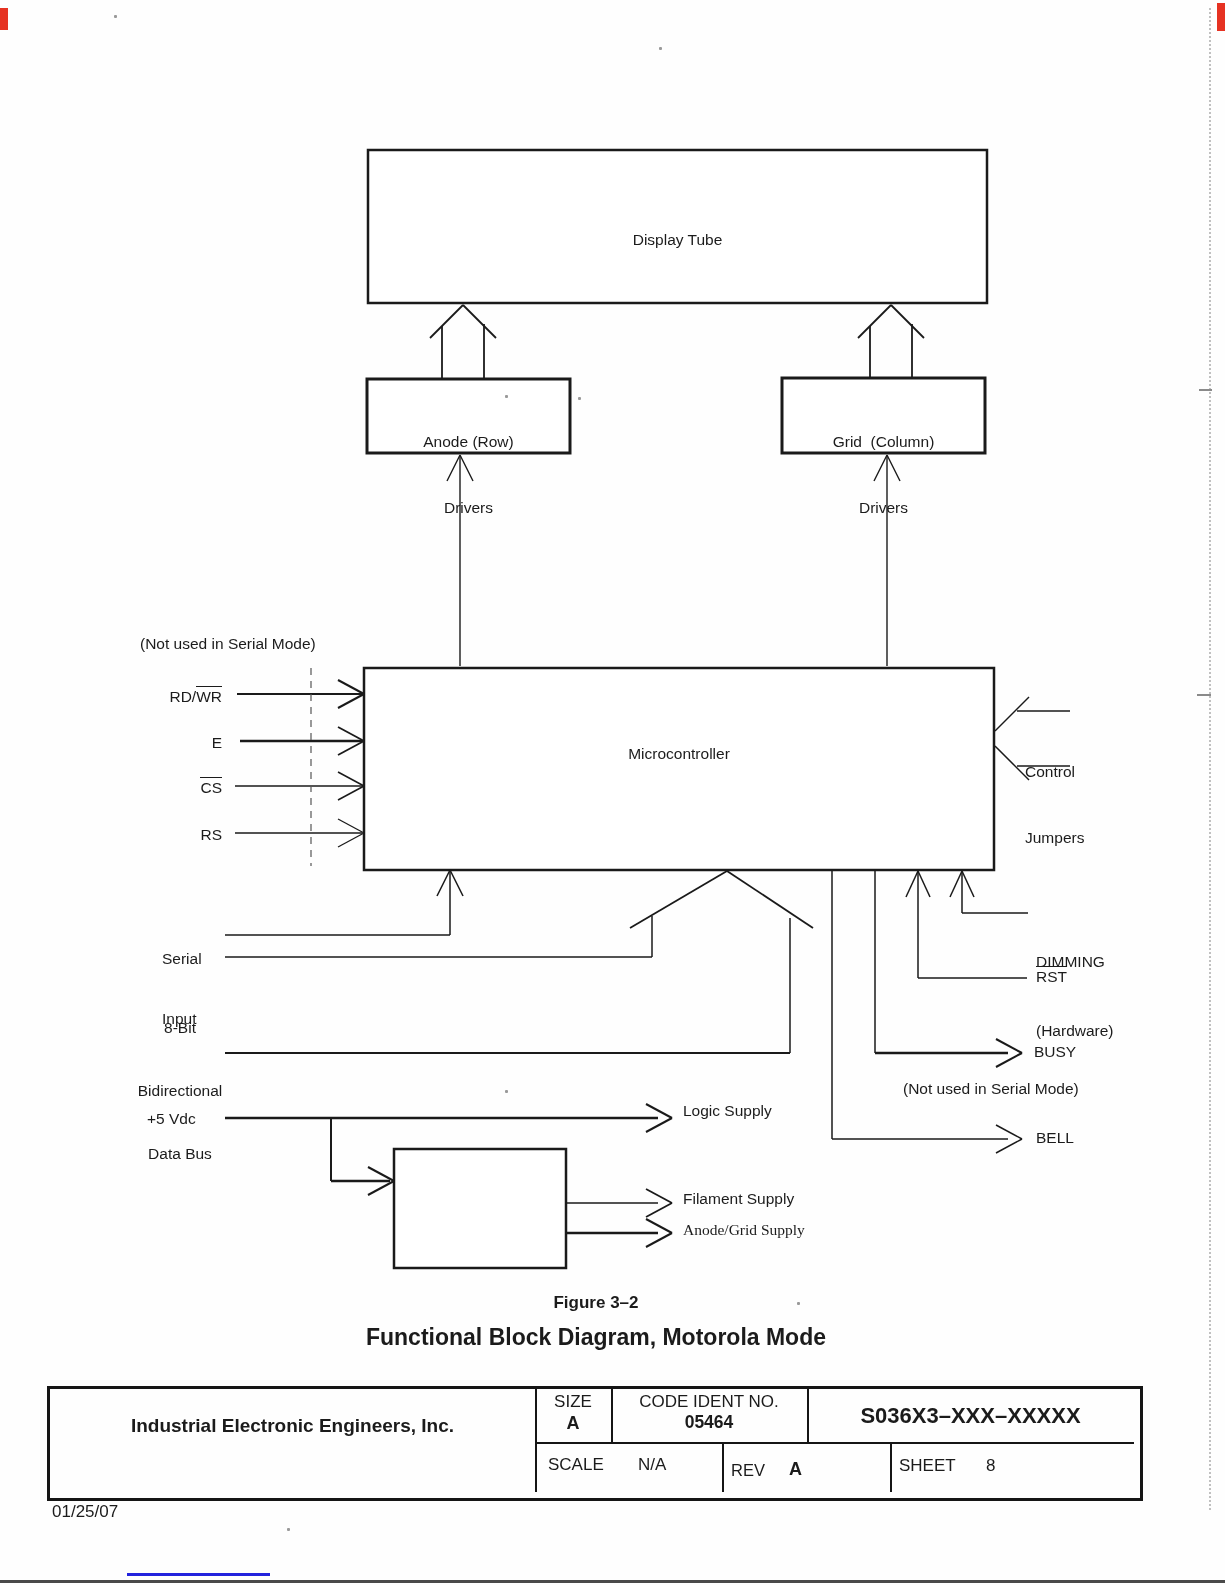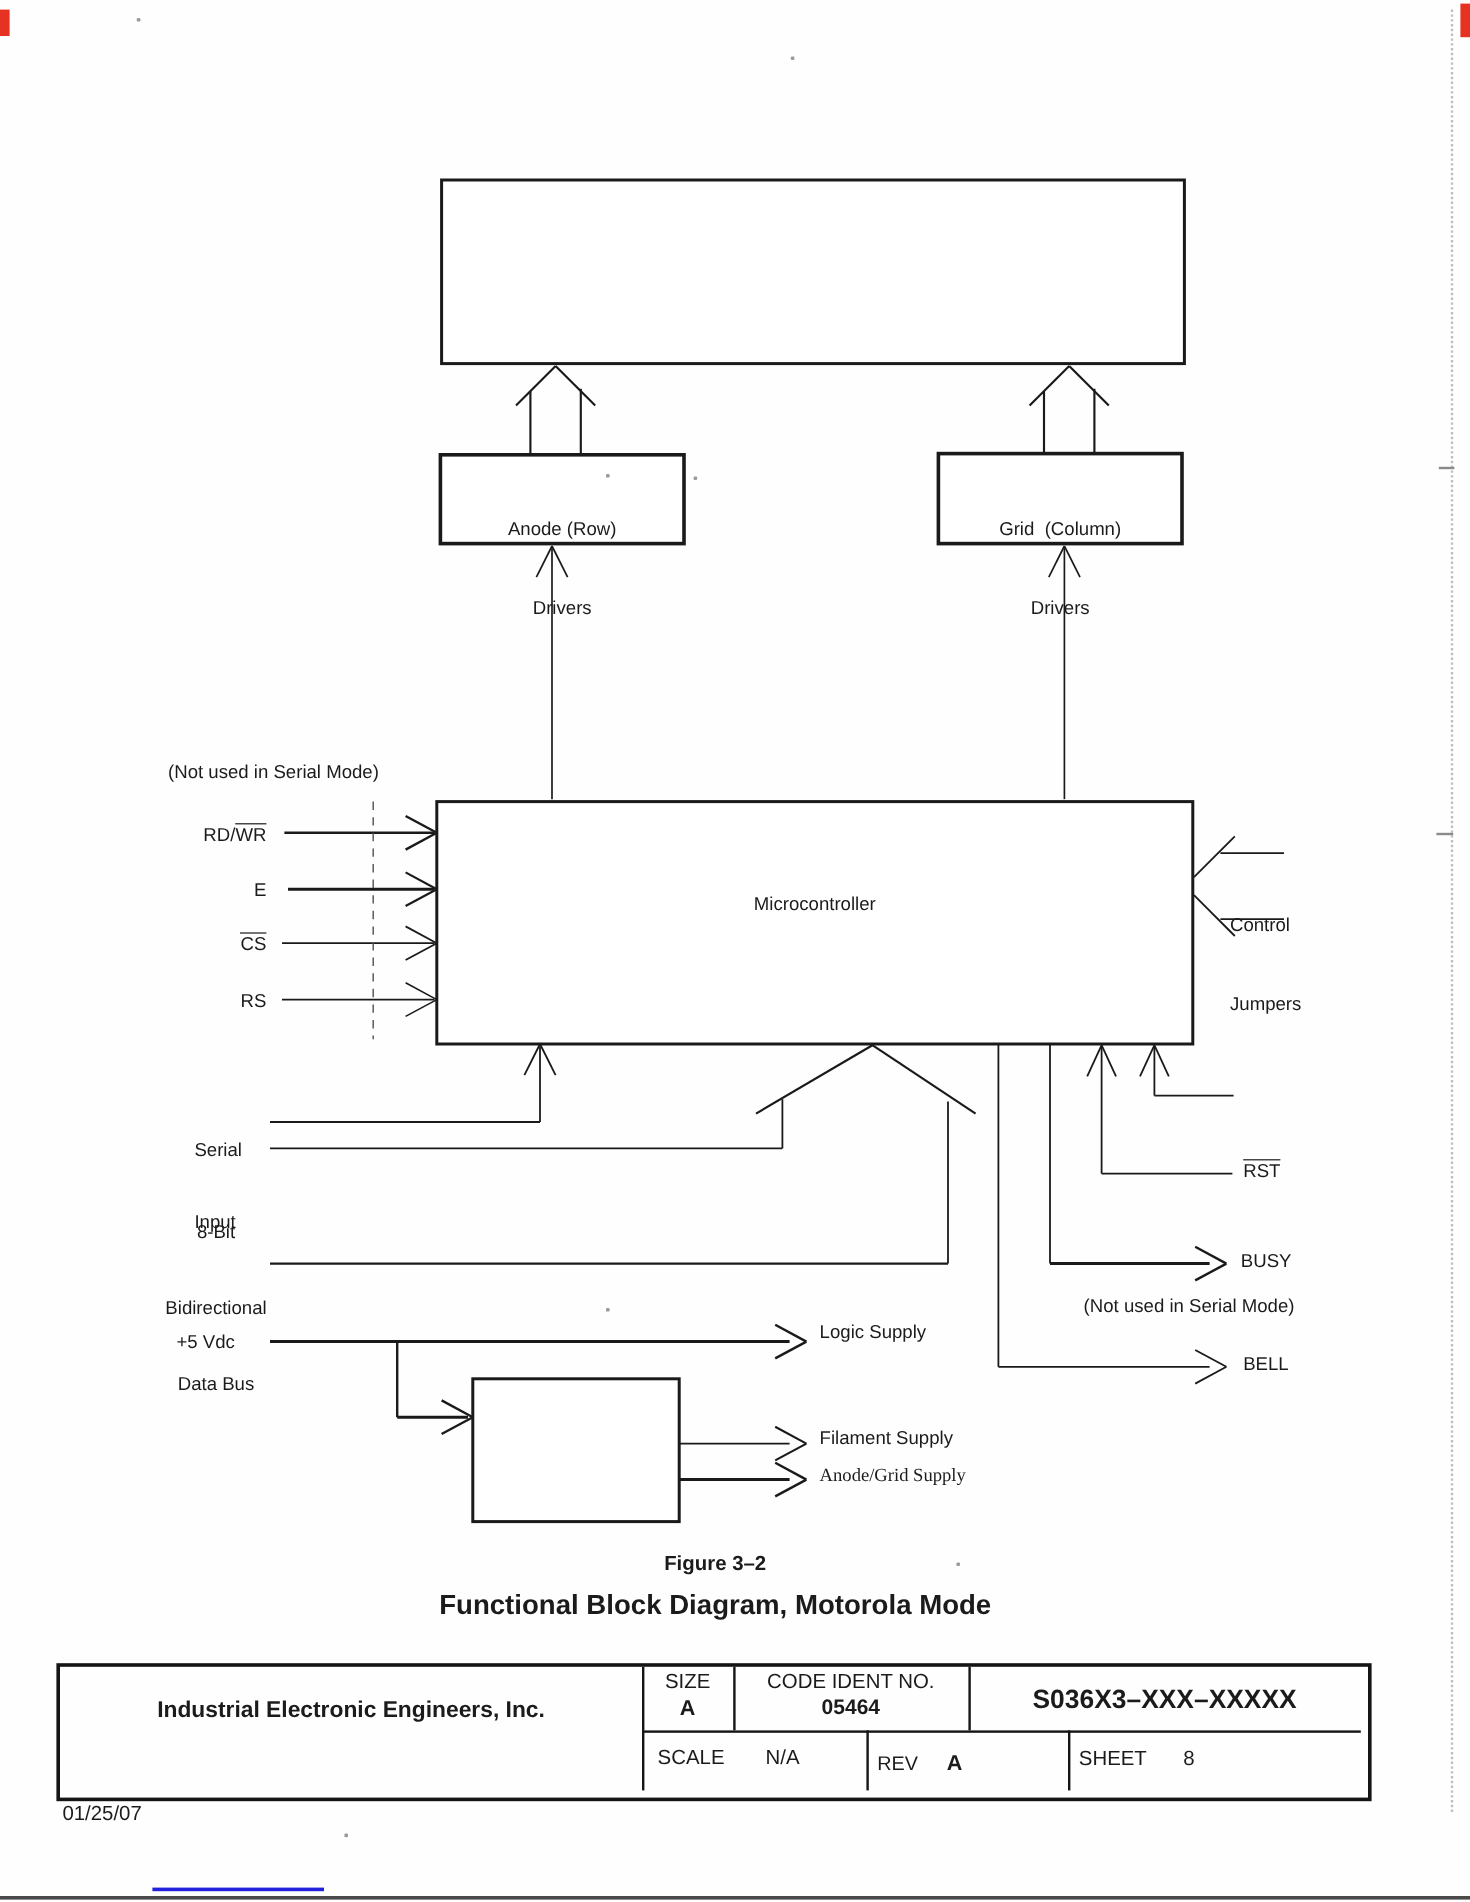--- a/index.html
+++ b/index.html
@@ -152,20 +152,21 @@
           <line x1="672" y1="1203" x2="646" y2="1217" stroke-width="1.8"></line>
       </g>
       <g stroke-width="2.5">
         <line x1="566" y1="1233" x2="658" y2="1233"></line>
         <line x1="672" y1="1233" x2="646" y2="1219" stroke-width="2"></line>
           <line x1="672" y1="1233" x2="646" y2="1247" stroke-width="2"></line>
       </g>
     </g>
   </svg>
 
+  <div class="lbl ctr" style="left:368px;top:230px;width:619px;">Display Tube</div>
 
   <div class="lbl ctr" style="left:367px;top:387px;width:203px;line-height:22px;">
     <div>Anode (Row)</div>
     <div>Drivers</div>
   </div>
 
   <div class="lbl ctr" style="left:782px;top:387px;width:203px;line-height:22px;">
     <div>Grid  (Column)</div>
     <div>Drivers</div>
   </div>
@@ -189,20 +190,24 @@
     <div>8-Bit</div>
     <div>Bidirectional</div>
     <div>Data Bus</div>
   </div>
 
   <div class="lbl" style="left:1025px;top:717px;line-height:22px;">
     <div>Control</div>
     <div>Jumpers</div>
   </div>
 
+  <div class="lbl" style="left:1036px;top:904px;line-height:23px;">
+    <div>DIMMING</div>
+    <div>(Hardware)</div>
+  </div>
 
   <div class="lbl" style="left:1036px;top:966px;"><span class="ov">RST</span></div>
   <div class="lbl" style="left:1034px;top:1042px;">BUSY</div>
   <div class="lbl" style="left:903px;top:1079px;">(Not used in Serial Mode)</div>
   <div class="lbl" style="left:1036px;top:1128px;">BELL</div>
 
   <div class="lbl" style="left:147px;top:1109px;">+5 Vdc</div>
   <div class="lbl" style="left:683px;top:1101px;">Logic Supply</div>
   <div class="lbl" style="left:683px;top:1189px;">Filament Supply</div>
   <div class="lbl" style="left:683px;top:1220px;font-family:Liberation Serif, serif;">Anode/Grid Supply</div>

